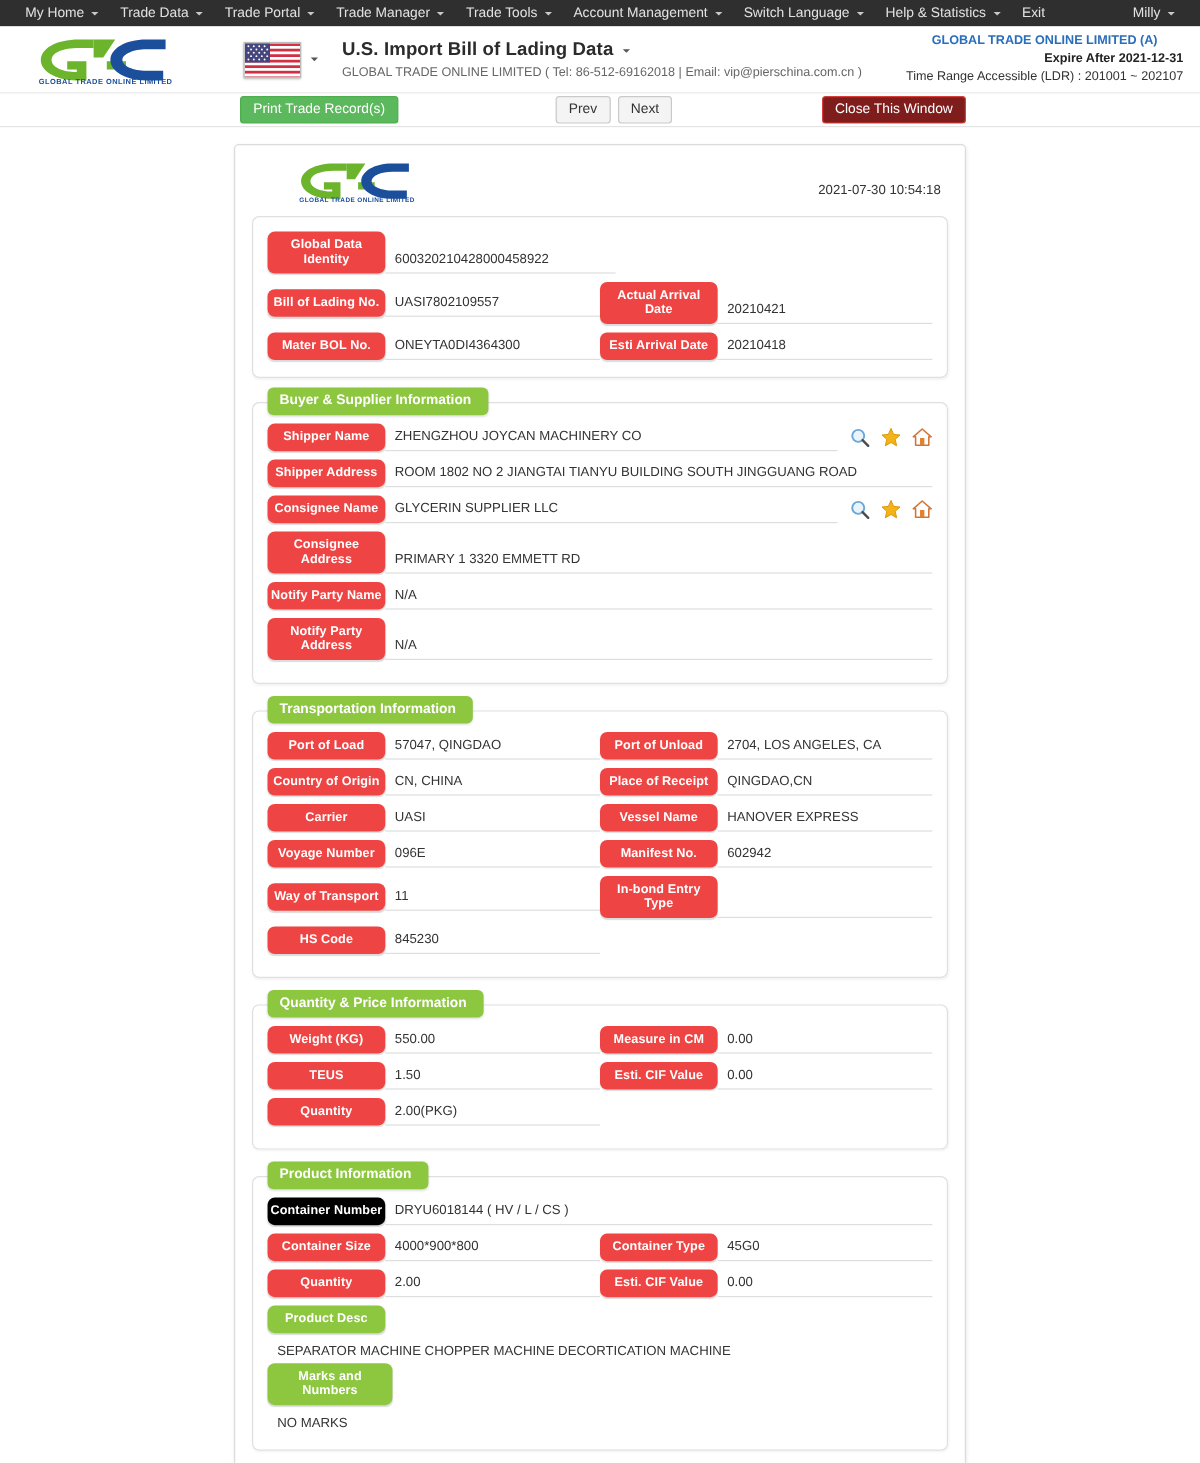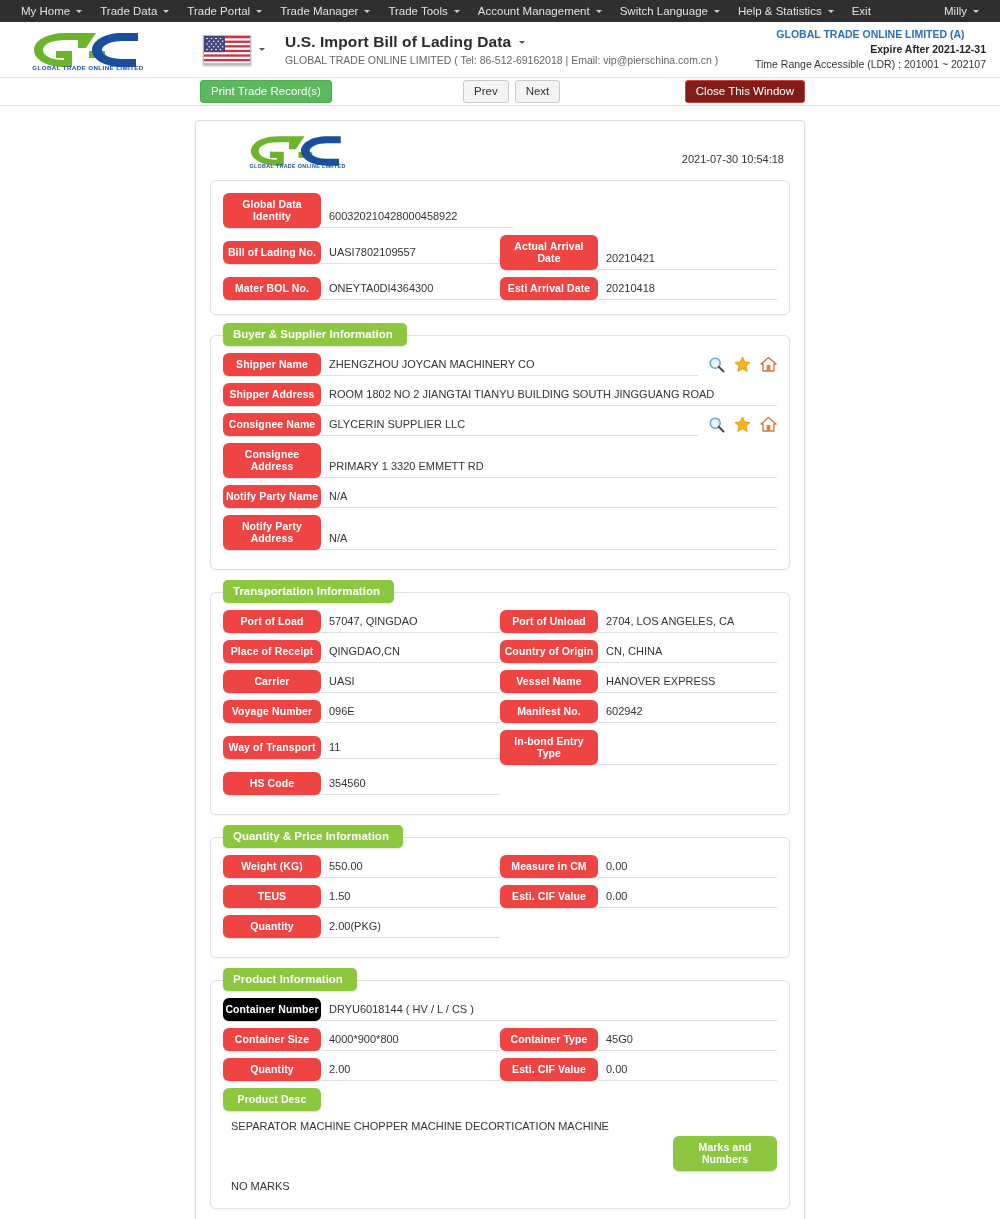--- a/index.html
+++ b/index.html
@@ -358,28 +358,28 @@
           <div class="col col-left">
             <div class="pill">Port of Load</div>
             <div class="val">57047, QINGDAO</div>
           </div>
           <div class="col col-right">
             <div class="pill">Port of Unload</div>
             <div class="val">2704, LOS ANGELES, CA</div>
           </div>
         </div>
         <div class="row">
+          <div class="col col-right">
+            <div class="pill">Country of Origin</div>
+            <div class="val">CN, CHINA</div>
+          </div>
           <div class="col col-left">
             <div class="pill">Place of Receipt</div>
             <div class="val">QINGDAO,CN</div>
           </div>
-          <div class="col col-right">
-            <div class="pill">Country of Origin</div>
-            <div class="val">CN, CHINA</div>
-          </div>
         </div>
         <div class="row">
           <div class="col col-left">
             <div class="pill">Carrier</div>
             <div class="val">UASI</div>
           </div>
           <div class="col col-right">
             <div class="pill">Vessel Name</div>
             <div class="val">HANOVER EXPRESS</div>
           </div>
@@ -400,21 +400,21 @@
             <div class="val">11</div>
           </div>
           <div class="col col-right">
             <div class="pill">In-bond Entry Type</div>
             <div class="val"></div>
           </div>
         </div>
         <div class="row">
           <div class="col col-left">
             <div class="pill">HS Code</div>
-            <div class="val">354560</div>
+            <div class="val">845230</div>
           </div>
           <div class="col col-right">
             <div class="pill" style="visibility:hidden"></div>
             <div class="val" style="visibility:hidden"></div>
           </div>
         </div>
       </div>
   </div>
 
   <div class="card" style="margin-top:22px;">
@@ -481,20 +481,20 @@
             <div class="col col-right">
               <div class="pill">Esti. CIF Value</div>
               <div class="val">0.00</div>
             </div>
           </div>
         </div>
       <div class="row" style="margin-bottom:2px;">
         <div class="pill green">Product Desc</div>
       </div>
       <div class="freetext">SEPARATOR MACHINE CHOPPER MACHINE DECORTICATION MACHINE</div>
-      <div class="row" style="margin-bottom:2px;justify-content:flex-end;">
+      <div class="row" style="margin-bottom:2px;">
         <div class="pill green" style="width:104px;">Marks and Numbers</div>
       </div>
       <div class="freetext">NO MARKS</div>
     </div>
   </div>
 
 </div>
 
 </body></html>

